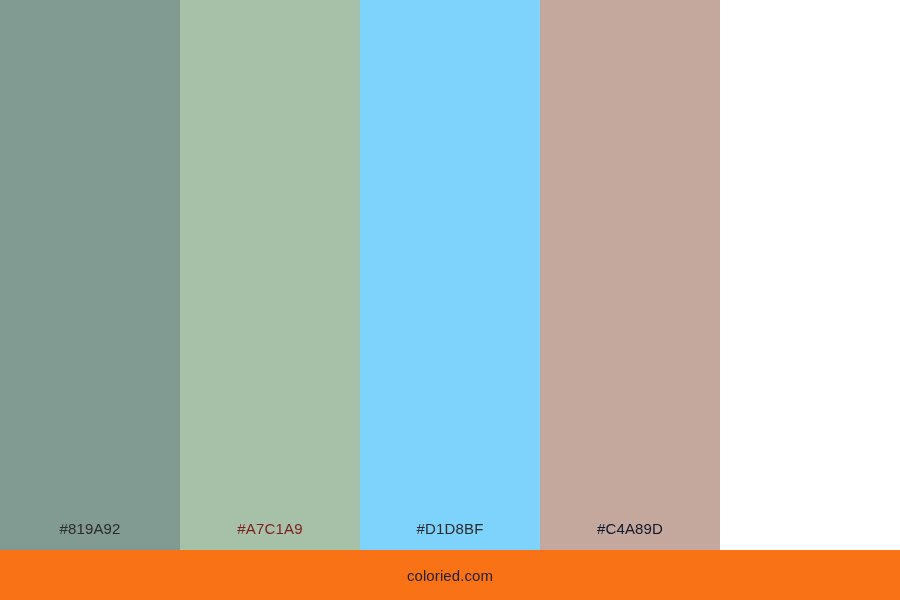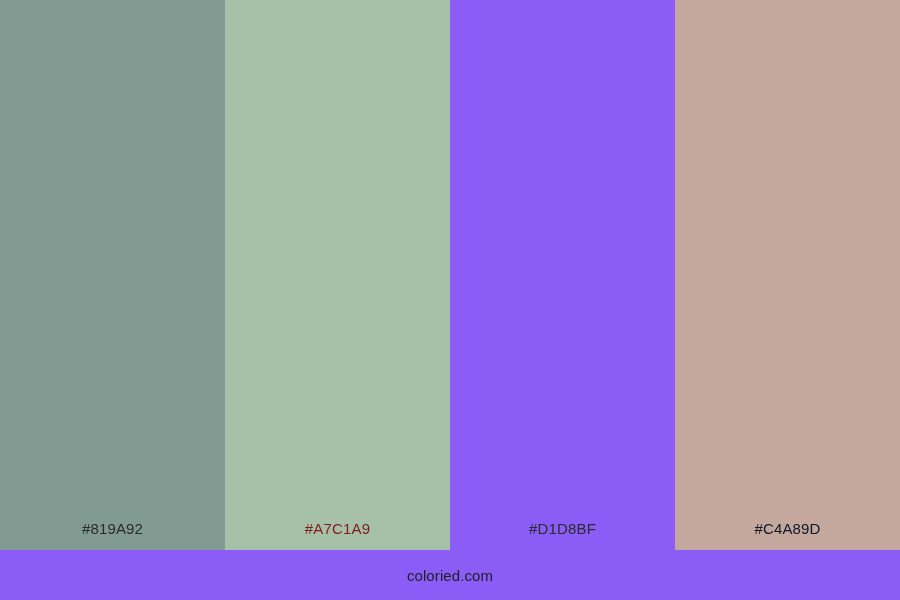--- a/index.html
+++ b/index.html
@@ -18,21 +18,21 @@
     position: relative;
     width: 900px;
     height: 600px;
     background: #ffffff;
     display: flex;
     flex-direction: column;
   }
   .swatch-strip {
     display: flex;
     flex-direction: row;
-    width: 900px;
+    width: 720px;
     height: 550px;
     flex: 0 0 550px;
   }
   .swatch {
     flex: 1 1 180px;
     width: 180px;
     height: 550px;
     position: relative;
     display: flex;
     align-items: flex-end;
@@ -77,28 +77,28 @@
   <div class="swatch-strip">
 
     <div class="swatch" style="background-color: rgb(129, 154, 146);">
       <span class="swatch-label" style="color: rgb(43, 43, 43);">#819A92</span>
     </div>
 
     <div class="swatch" style="background-color: rgb(167, 193, 169);">
       <span class="swatch-label" style="color: #7f1d1d;">#A7C1A9</span>
     </div>
 
-    <div class="swatch" style="background-color: #8b5cf6;">
+    <div class="swatch" style="background-color: #7dd3fc;">
       <span class="swatch-label" style="color: rgb(43, 43, 43);">#D1D8BF</span>
     </div>
 
 
     <div class="swatch" style="background-color: rgb(196, 168, 157);">
       <span class="swatch-label" style="color: #0f172a;">#C4A89D</span>
     </div>
 
   </div>
 
-  <div class="footer-bar" style="background-color: #8b5cf6;">
+  <div class="footer-bar" style="background-color: #f97316;">
     <span class="footer-credit" style="color: rgb(31, 31, 31);">coloried.com</span>
   </div>
 
 </div>
 
 </body></html>

